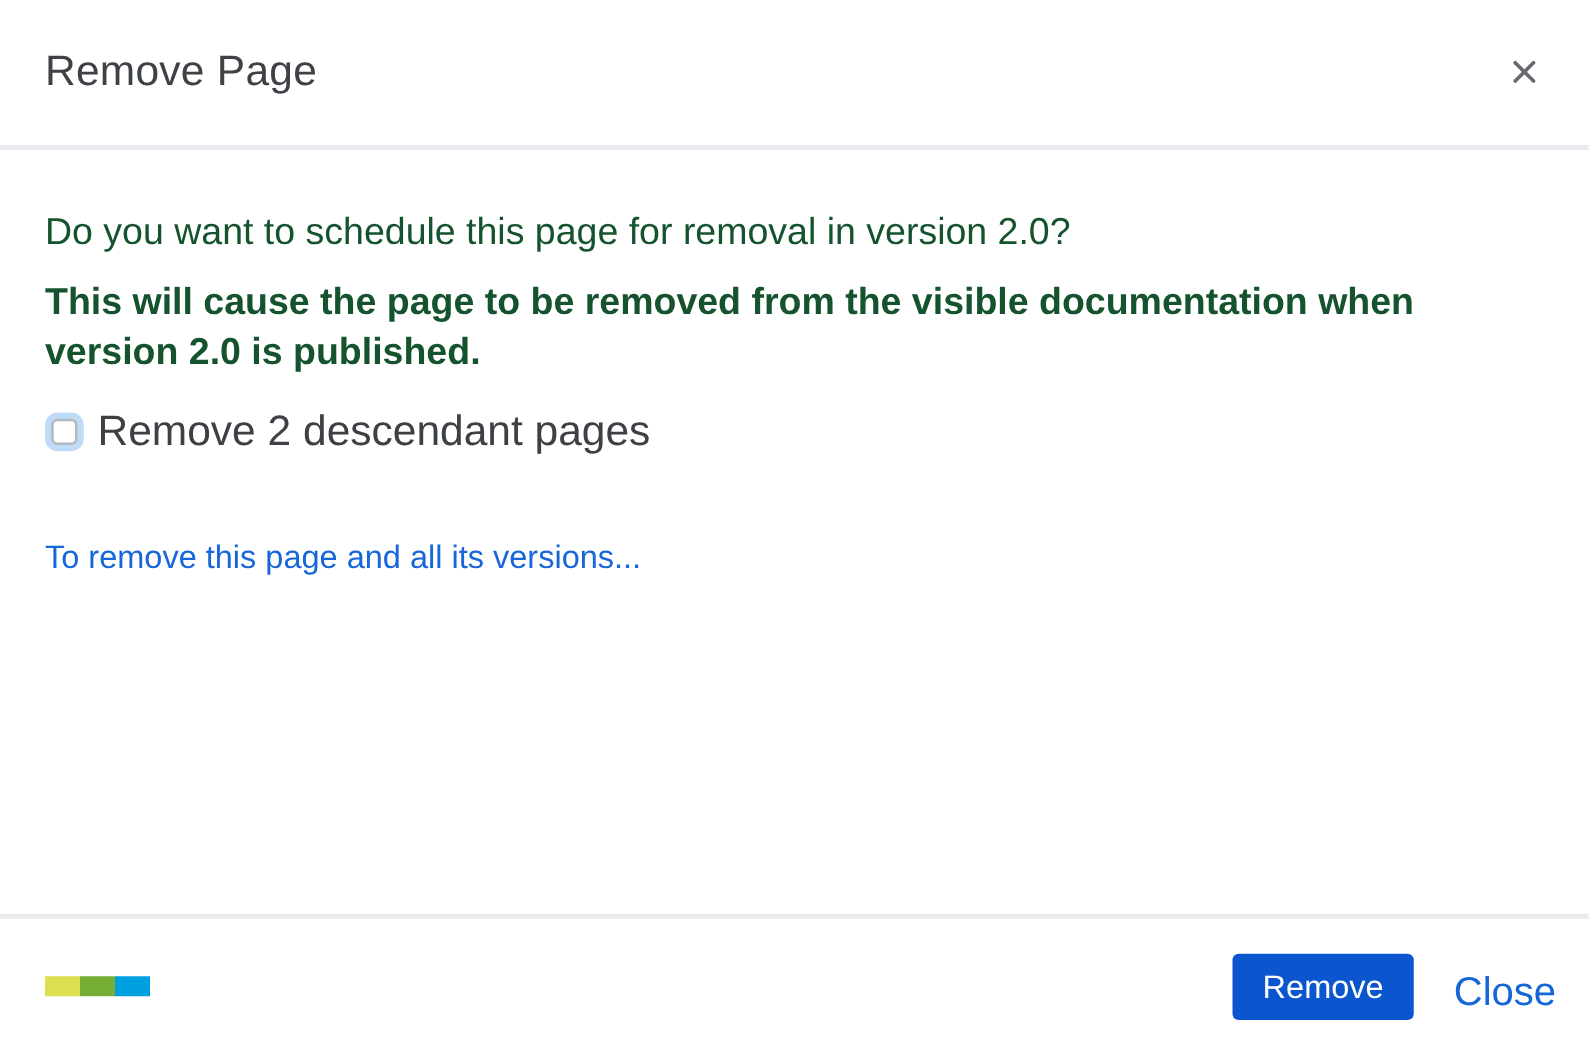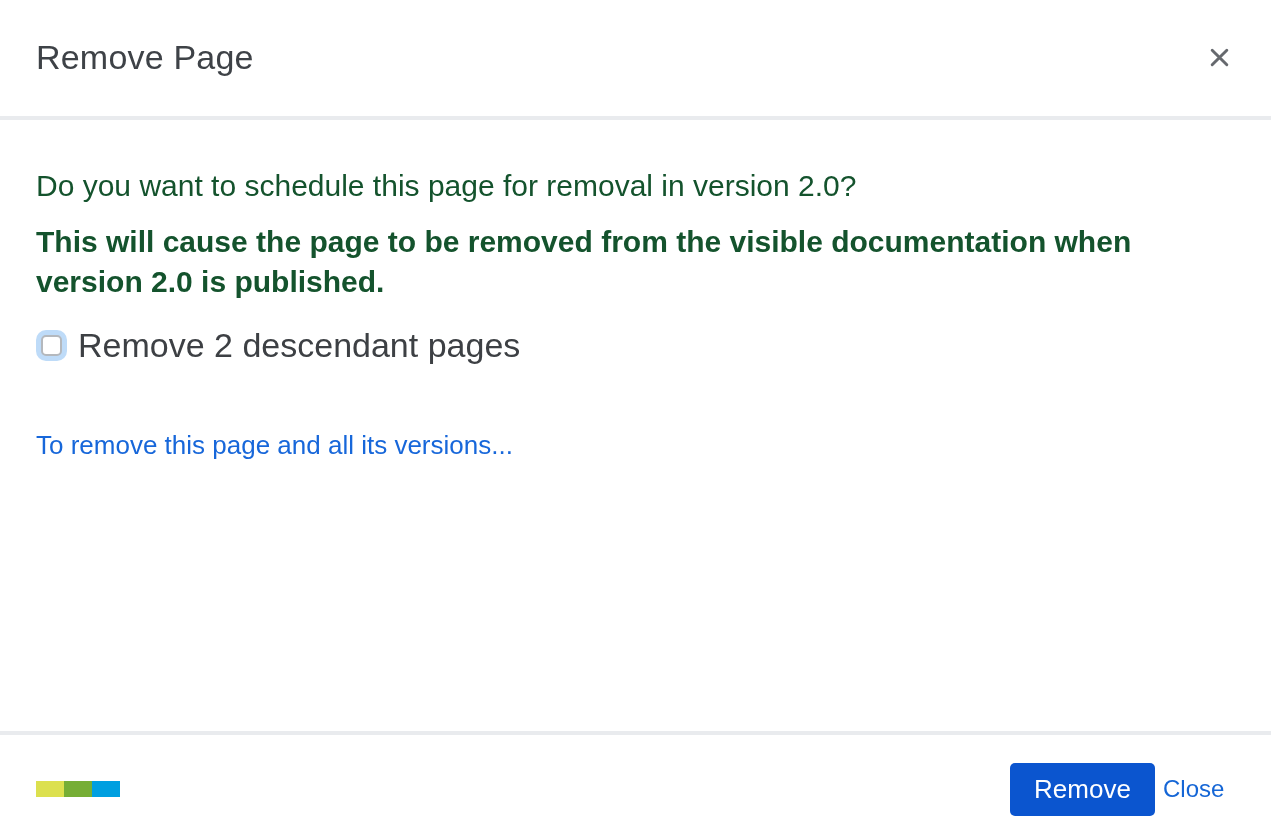--- a/index.html
+++ b/index.html
@@ -74,25 +74,25 @@
     display: flex;
   }
   .logo-block { width: 28px; height: 16px; }
   .remove-btn {
     position: absolute; left: 986px; top: 28px; 
     width: 145px; height: 53px;
     background: #0b55cf; color: #ffffff;
     border: none; border-radius: 5px;
     font-family: "Liberation Sans", "DejaVu Sans", sans-serif;
     font-size: 26px; cursor: pointer;
-    display: flex; align-items: center; justify-content: center; margin-left: 24px;
+    display: flex; align-items: center; justify-content: center;
   }
   .close-link {
     position: absolute; left: 1163px; top: 40px; 
-    font-size: 24px; color: #1566d6; text-decoration: none; cursor: pointer;
+    font-size: 32px; color: #1566d6; text-decoration: none; cursor: pointer;
   }
 </style>
 </head>
 <body>
 
 <div class="modal">
 
   <div class="modal-header">
     <h1 class="modal-title">Remove Page</h1>
     <button class="close-btn" aria-label="Close dialog">

